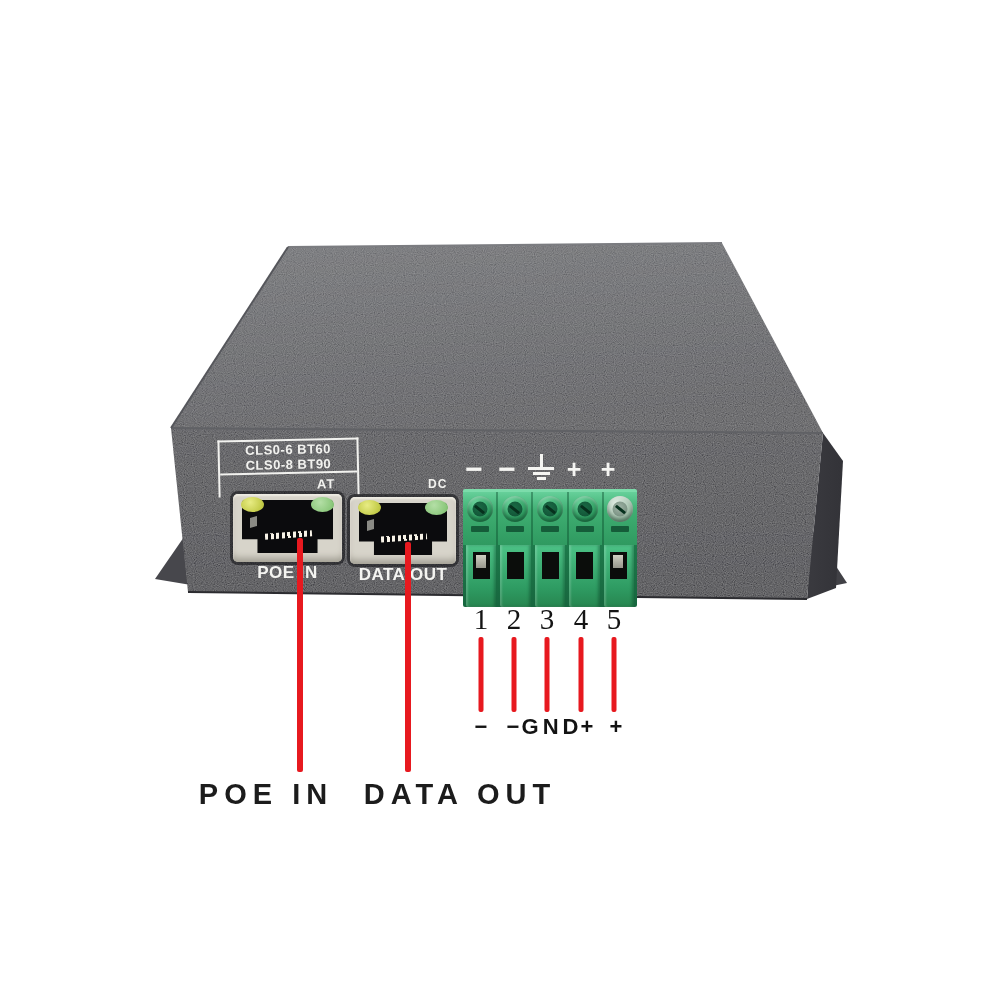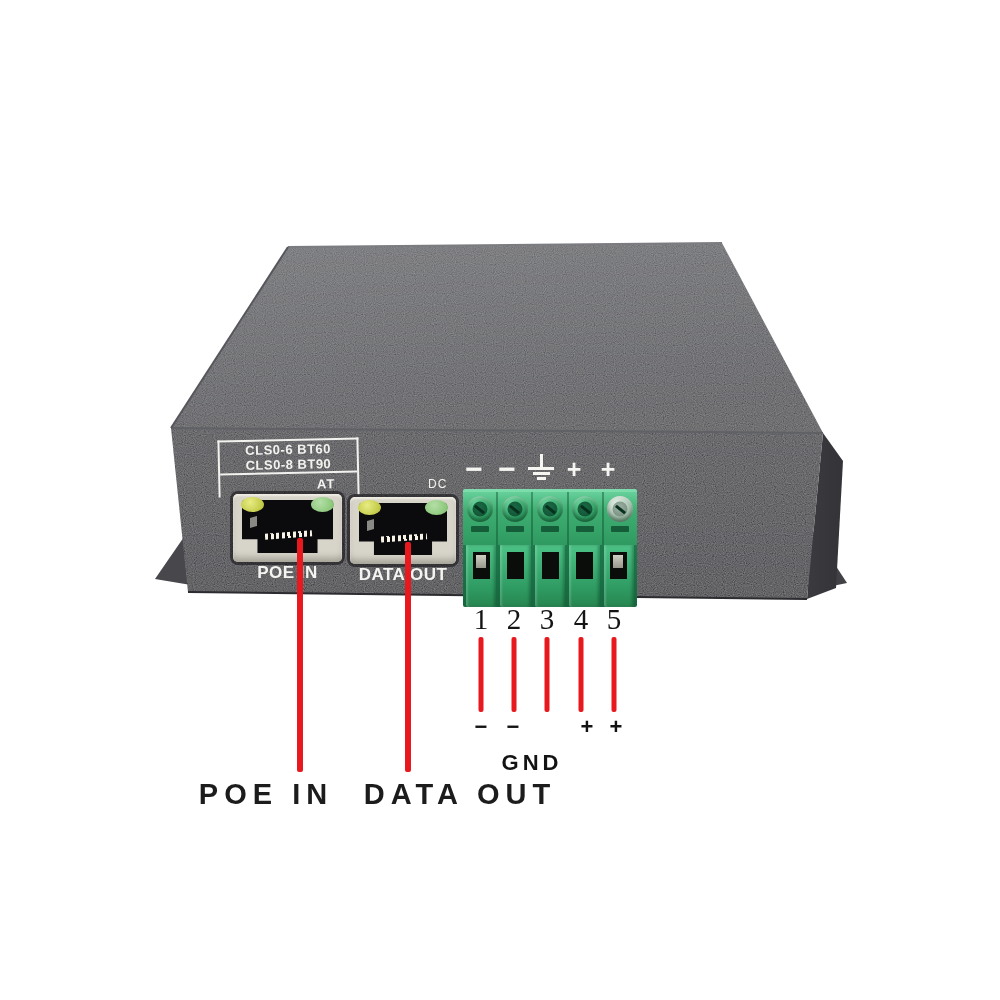--- a/index.html
+++ b/index.html
@@ -16,21 +16,21 @@
   
   .marking-box{
     left:218px;top:439px;width:141px;height:57px;
     border-top:2px solid #f2f2ef;border-left:2px solid #f2f2ef;border-right:2px solid #f2f2ef;
     transform:rotate(-1.2deg);
     color:#f2f2ef;
   }
   .marking-rows{height:33px;border-bottom:2px solid #f2f2ef;display:flex;flex-direction:column;justify-content:center;}
   .marking-rows span{display:block;text-align:center;font-size:13px;font-weight:bold;letter-spacing:0.5px;line-height:15px;}
   .at-label{position:absolute;right:22px;top:36px;font-size:13px;font-weight:bold;letter-spacing:1px;}
-  .dc-label{left:428px;top:477px;color:#f2f2ef;font-size:12px;font-weight:normal;letter-spacing:1px;}
+  .dc-label{left:428px;top:477px;color:#f2f2ef;font-size:12px;font-weight:bold;letter-spacing:1px;}
 
   
   .rj45{position:absolute;}
   .rj45 .bezel{
     position:absolute;inset:0;background:#d7d4ca;border-radius:5px;
     box-shadow:0 0 0 3px rgba(12,12,16,0.55), inset 0 2px 2px #efece3, inset 0 -7px 7px -3px #a19e93;
   }
   .rj45 .jack{
     position:absolute;left:9px;right:9px;top:6px;bottom:9px;background:#0b0b0d;border-radius:3px;
     clip-path:polygon(0 0,100% 0,100% 74%,83% 74%,83% 100%,17% 100%,17% 74%,0 74%);
@@ -259,21 +259,21 @@
   <span class="pin-num" style="left:614px;">5</span>
 
   <div class="leader short" style="left:481px;"></div>
   <div class="leader short" style="left:514px;"></div>
   <div class="leader short" style="left:547px;"></div>
   <div class="leader short" style="left:581px;"></div>
   <div class="leader short" style="left:614px;"></div>
 
   <span class="fn" style="left:481px;">−</span>
   <span class="fn" style="left:513px;">−</span>
-  <span class="fn gnd-text" style="left:532px;margin-top:36px;">GND</span>
+  <span class="fn gnd-text" style="left:552px;">GND</span>
   <span class="fn" style="left:587px;">+</span>
   <span class="fn" style="left:616px;">+</span>
 
   <div class="leader" style="left:297px;top:538px;width:6px;height:234px;"></div>
   <div class="leader" style="left:405px;top:542px;width:6px;height:230px;"></div>
 
   <span class="callout" style="left:266px;">POE IN</span>
   <span class="callout" style="left:460px;">DATA OUT</span>
 
 </div>

